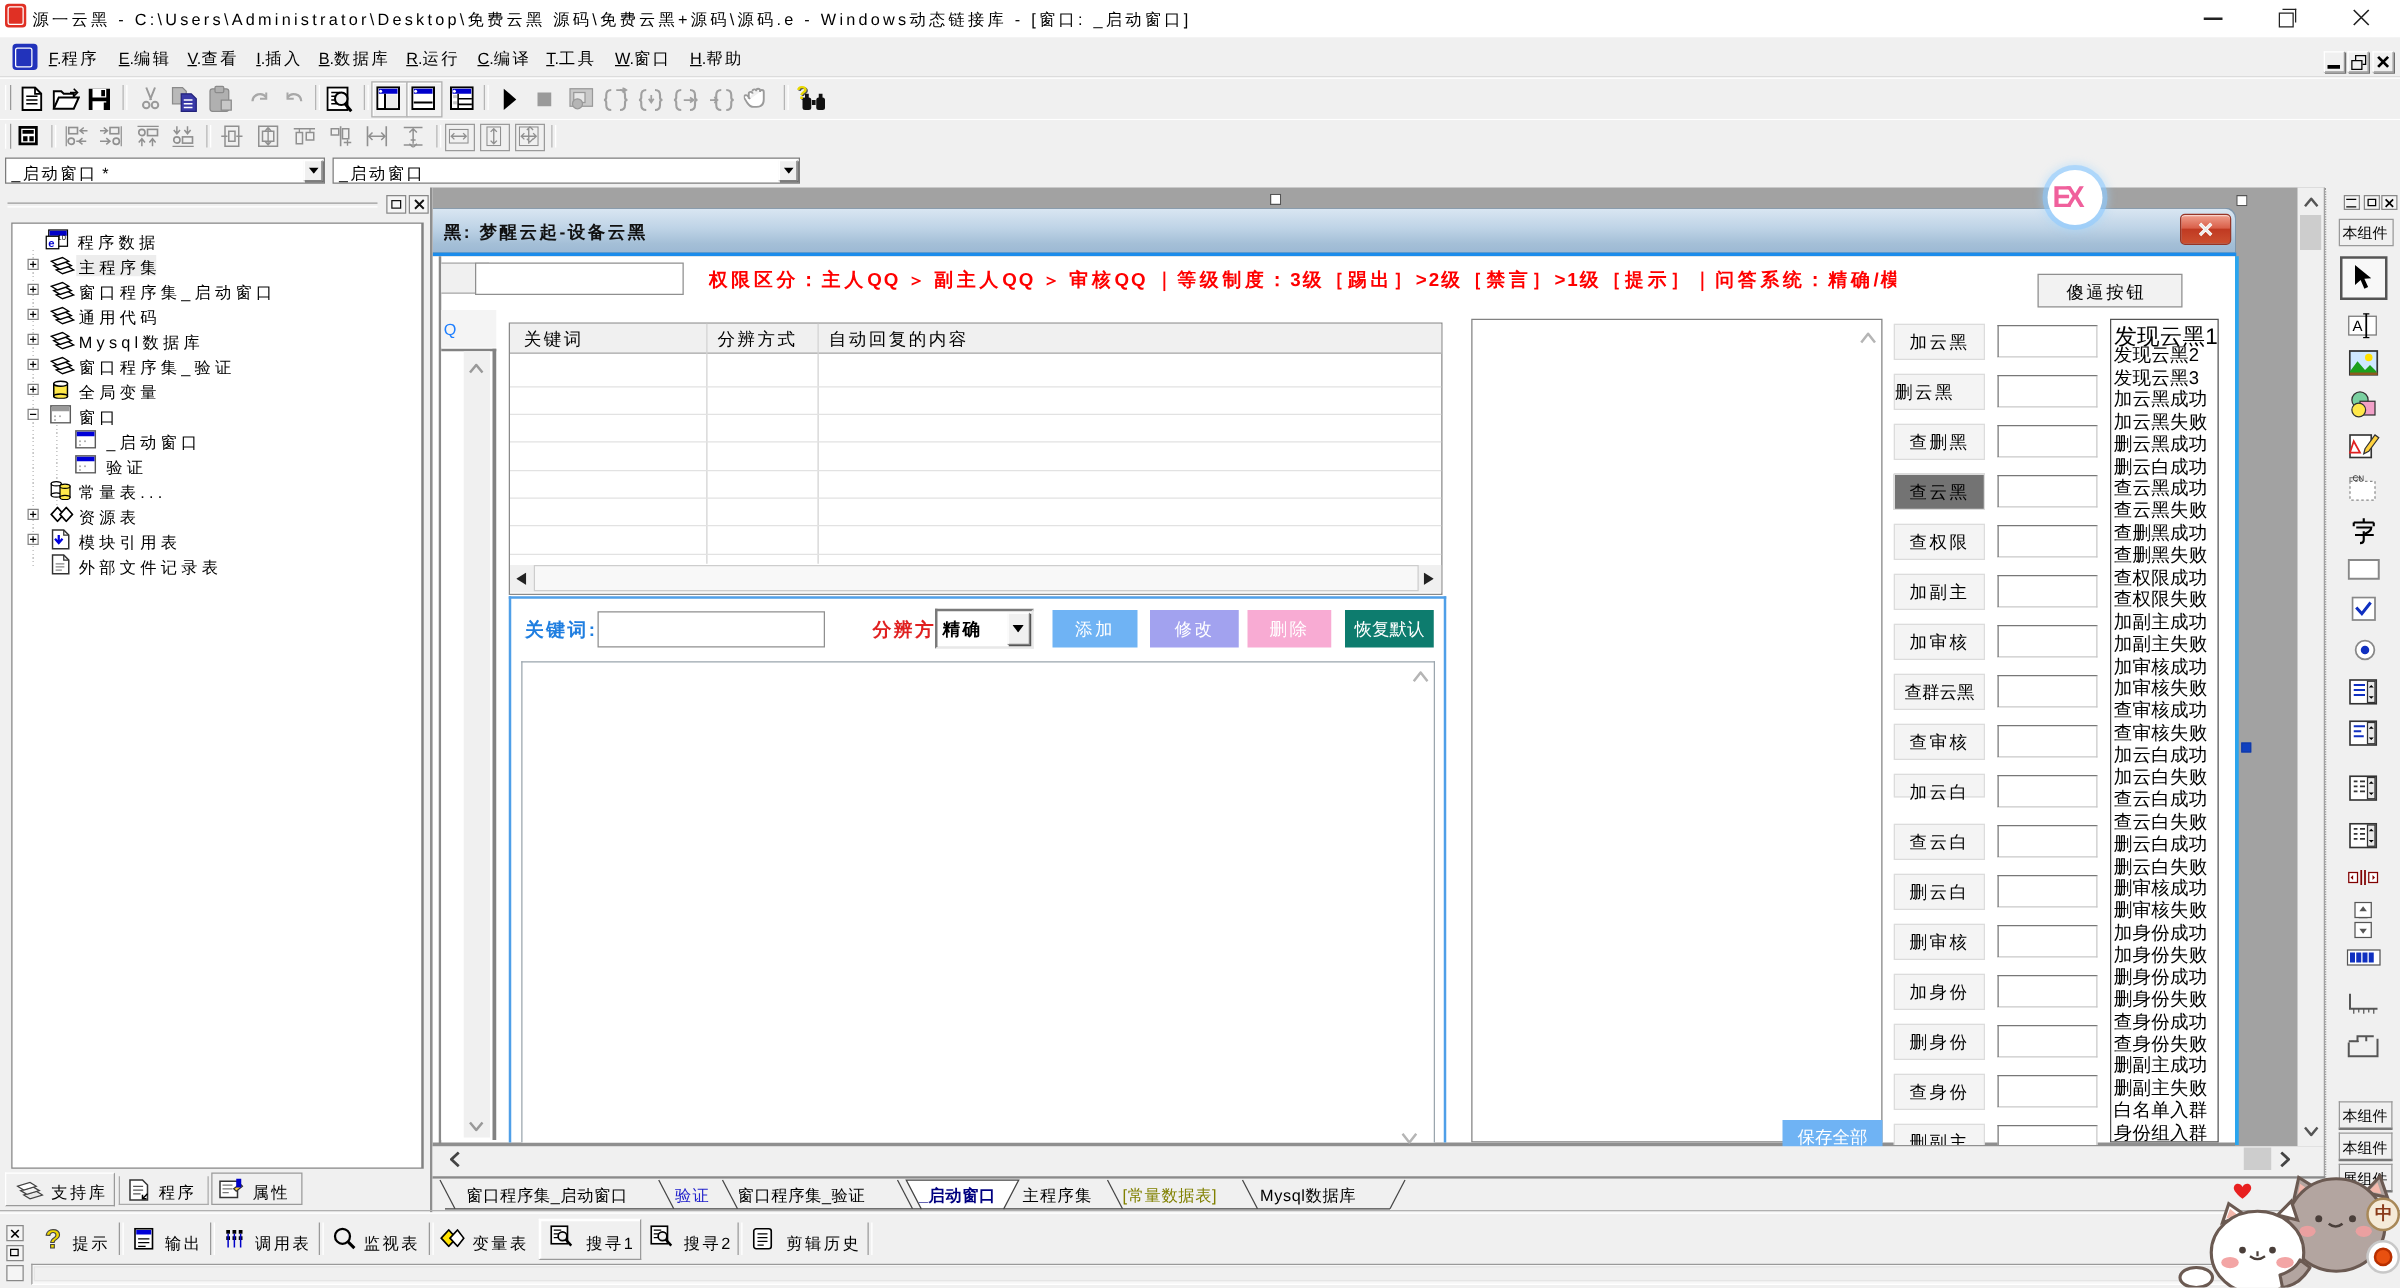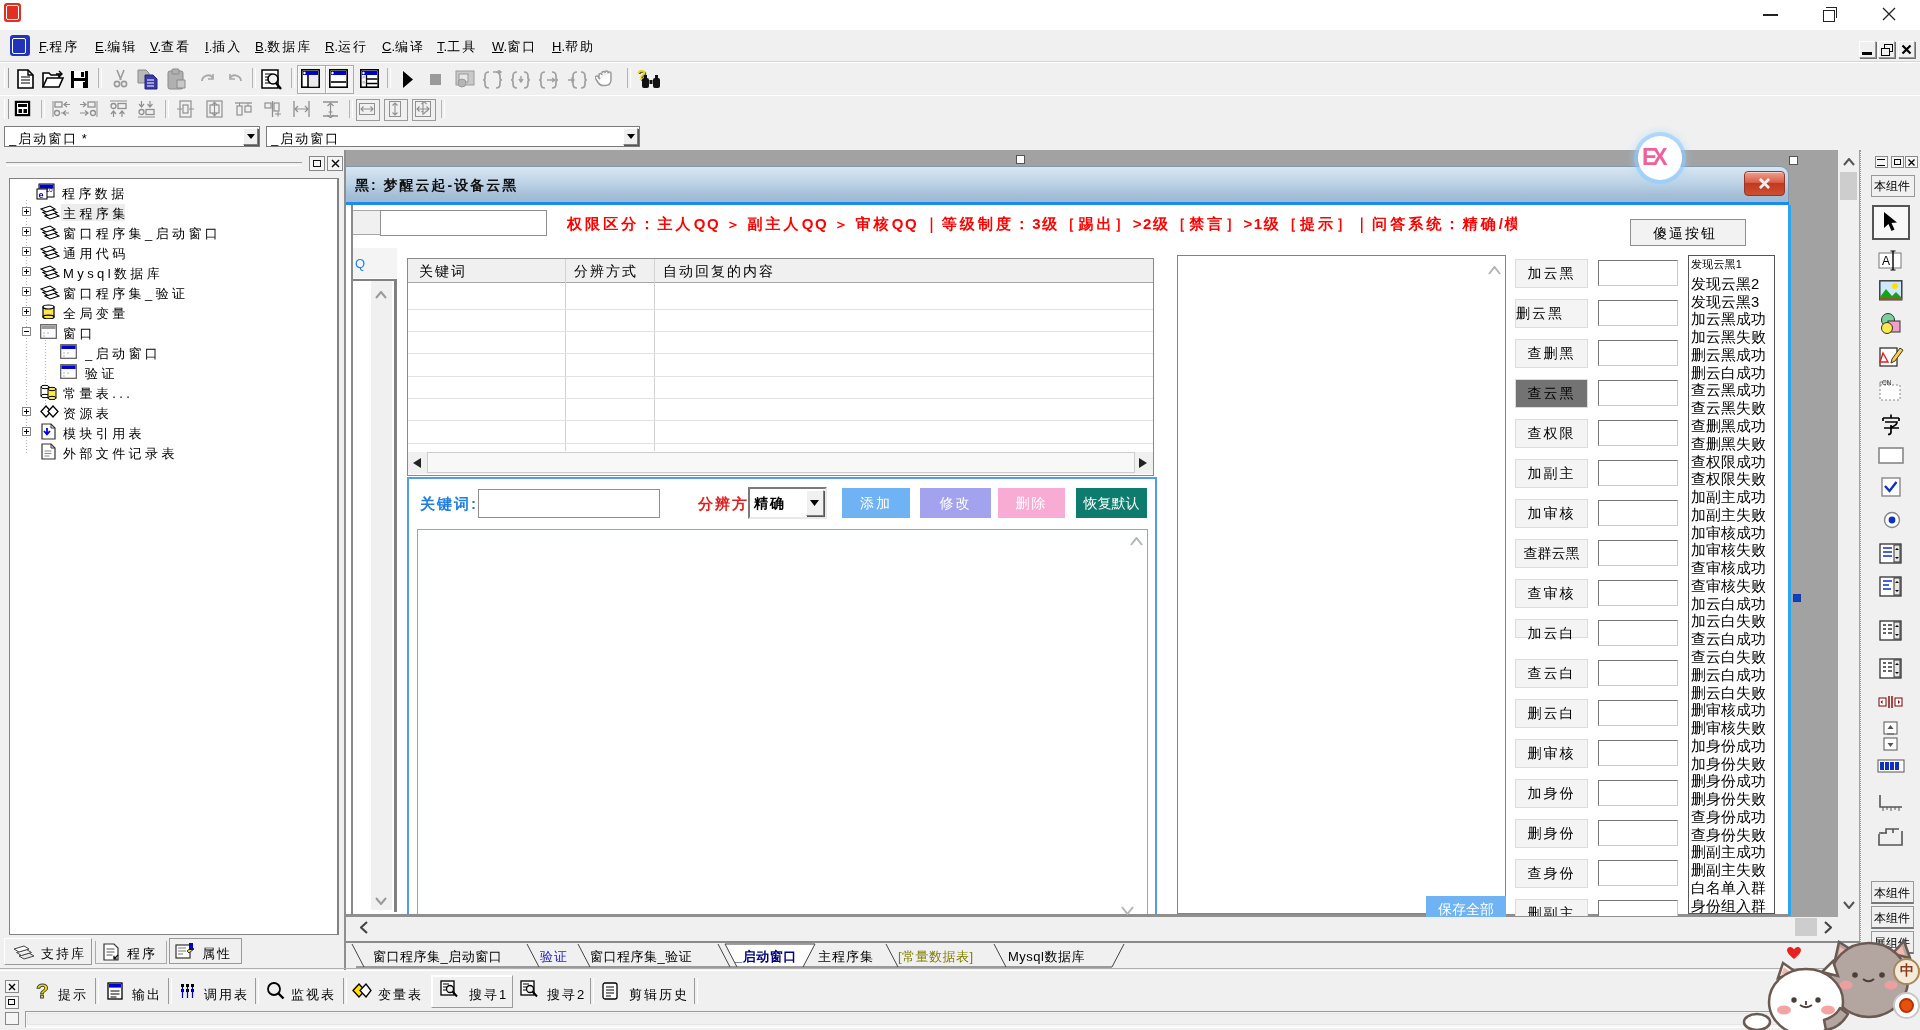--- a/index.html
+++ b/index.html
@@ -9,20 +9,21 @@
   .redt .tofu{letter-spacing:3.1px;}
   .ell{white-space:nowrap;overflow:hidden;}
 </style>
 </head>
 <body>
 <div class="abs" style="left:0;top:0;width:1920px;height:1030px;background:#f0f0f0;">
 
 <div class="abs" style="left:0;top:0;width:1920px;height:30px;background:#fff;"></div>
 <div class="abs" style="left:4px;top:3px;width:17px;height:19px;background:#e03024;border-radius:3px;"></div>
 <div class="abs" style="left:6px;top:5px;width:13px;height:15px;border:1.5px solid #fff;border-radius:2px;box-sizing:border-box;"></div>
+<div class="abs ell" style="left:26px;top:7px;width:1100px;height:18px;font-size:13px;color:#000;letter-spacing:2.6px;">源一云黑 - C:\Users\Administrator\Desktop\免费云黑 源码\免费云黑+源码\源码.e - Windows动态链接库 - [窗口: _启动窗口]</div>
 
 <div class="abs" style="left:1763px;top:14px;width:15px;height:1.5px;background:#222;"></div>
 <div class="abs" style="left:1823px;top:10px;width:10px;height:10px;border:1.3px solid #222;background:#fff;"></div>
 <div class="abs" style="left:1826px;top:7px;width:10px;height:10px;border-top:1.3px solid #222;border-right:1.3px solid #222;"></div>
 <svg class="abs" style="left:1882px;top:7px" width="14" height="14">
       <path d="M1 1 L13 13 M13 1 L1 13" stroke="#222" stroke-width="1.3"></path>
     </svg>
 
 <div class="abs" style="left:0;top:30px;width:1920px;height:31px;background:#f0f0f0;border-bottom:1px solid #d5d5d5;"></div>
 <div class="abs" style="left:10px;top:35px;width:20px;height:21px;background:#2233bb;border-radius:3px;"></div>
@@ -403,21 +404,21 @@
 <div class="abs" style="left:88px;top:490px;width:80px;height:26px;background:#fff;border:1px solid #777;border-bottom-color:#c9c9c9;border-right-color:#c9c9c9;box-sizing:border-box;"></div>
 <div class="abs" style="left:5px;top:529px;width:73px;height:29px;background:#f4f4f4;border:1px solid #dcdcdc;box-sizing:border-box;text-align:center;line-height:27px;font-size:14px;color:#000;"><span style="letter-spacing:2px">加身份</span></div>
 <div class="abs" style="left:88px;top:530px;width:80px;height:26px;background:#fff;border:1px solid #777;border-bottom-color:#c9c9c9;border-right-color:#c9c9c9;box-sizing:border-box;"></div>
 <div class="abs" style="left:5px;top:569px;width:73px;height:29px;background:#f4f4f4;border:1px solid #dcdcdc;box-sizing:border-box;text-align:center;line-height:27px;font-size:14px;color:#000;"><span style="letter-spacing:2px">删身份</span></div>
 <div class="abs" style="left:88px;top:570px;width:80px;height:26px;background:#fff;border:1px solid #777;border-bottom-color:#c9c9c9;border-right-color:#c9c9c9;box-sizing:border-box;"></div>
 <div class="abs" style="left:5px;top:609px;width:73px;height:29px;background:#f4f4f4;border:1px solid #dcdcdc;box-sizing:border-box;text-align:center;line-height:27px;font-size:14px;color:#000;"><span style="letter-spacing:2px">查身份</span></div>
 <div class="abs" style="left:88px;top:610px;width:80px;height:26px;background:#fff;border:1px solid #777;border-bottom-color:#c9c9c9;border-right-color:#c9c9c9;box-sizing:border-box;"></div>
 <div class="abs" style="left:5px;top:649px;width:73px;height:29px;background:#f4f4f4;border:1px solid #dcdcdc;box-sizing:border-box;text-align:center;line-height:27px;font-size:14px;color:#000;"><span style="letter-spacing:2px">删副主</span></div>
 <div class="abs" style="left:88px;top:650px;width:80px;height:26px;background:#fff;border:1px solid #777;border-bottom-color:#c9c9c9;border-right-color:#c9c9c9;box-sizing:border-box;"></div>
 <div class="abs" style="left:178px;top:5px;width:87px;height:659px;background:#fff;border:1px solid #555;box-sizing:border-box;overflow:hidden;">
-<div class="abs ell" style="left:2px;top:1.0px;width:84px;font-size:11px;letter-spacing:0.2px;white-space:nowrap;">发现云黑1</div>
+<div class="abs ell" style="left:2px;top:1.0px;width:84px;font-size:18px;letter-spacing:0.2px;white-space:nowrap;text-align:center;">发现云黑1</div>
 <div class="abs ell" style="left:2px;top:18.8px;width:84px;font-size:14.8px;letter-spacing:0.2px;white-space:nowrap;">发现云黑2</div>
 <div class="abs ell" style="left:2px;top:36.5px;width:84px;font-size:14.8px;letter-spacing:0.2px;white-space:nowrap;">发现云黑3</div>
 <div class="abs ell" style="left:2px;top:54.3px;width:84px;font-size:14.8px;letter-spacing:0.2px;white-space:nowrap;">加云黑成功</div>
 <div class="abs ell" style="left:2px;top:72.1px;width:84px;font-size:14.8px;letter-spacing:0.2px;white-space:nowrap;">加云黑失败</div>
 <div class="abs ell" style="left:2px;top:89.8px;width:84px;font-size:14.8px;letter-spacing:0.2px;white-space:nowrap;">删云黑成功</div>
 <div class="abs ell" style="left:2px;top:107.6px;width:84px;font-size:14.8px;letter-spacing:0.2px;white-space:nowrap;">删云白成功</div>
 <div class="abs ell" style="left:2px;top:125.4px;width:84px;font-size:14.8px;letter-spacing:0.2px;white-space:nowrap;">查云黑成功</div>
 <div class="abs ell" style="left:2px;top:143.2px;width:84px;font-size:14.8px;letter-spacing:0.2px;white-space:nowrap;">查云黑失败</div>
 <div class="abs ell" style="left:2px;top:160.9px;width:84px;font-size:14.8px;letter-spacing:0.2px;white-space:nowrap;">查删黑成功</div>
 <div class="abs ell" style="left:2px;top:178.7px;width:84px;font-size:14.8px;letter-spacing:0.2px;white-space:nowrap;">查删黑失败</div>

